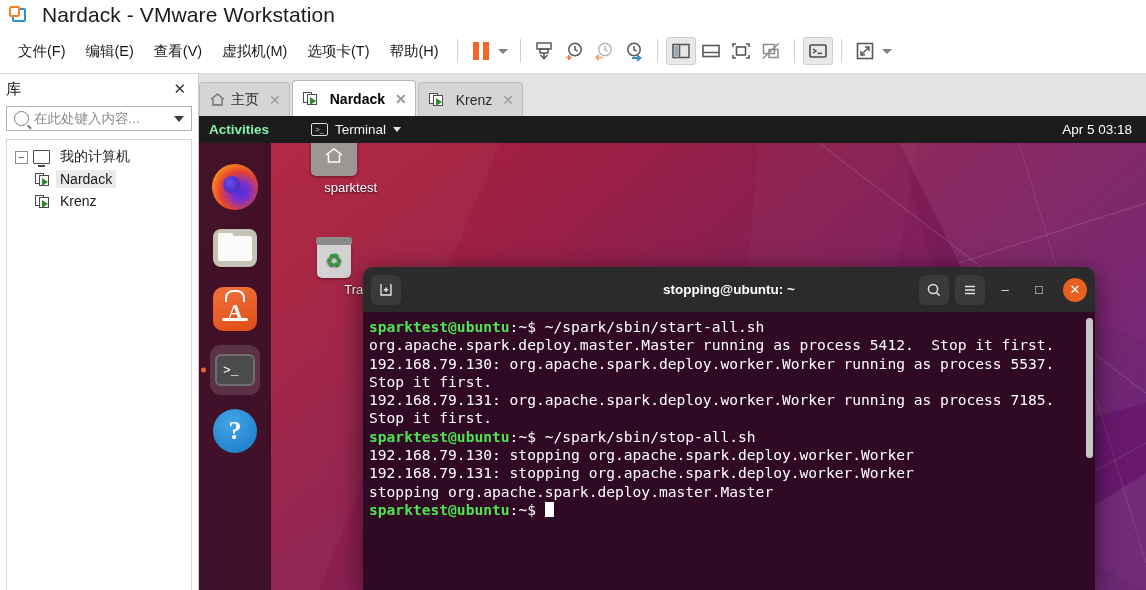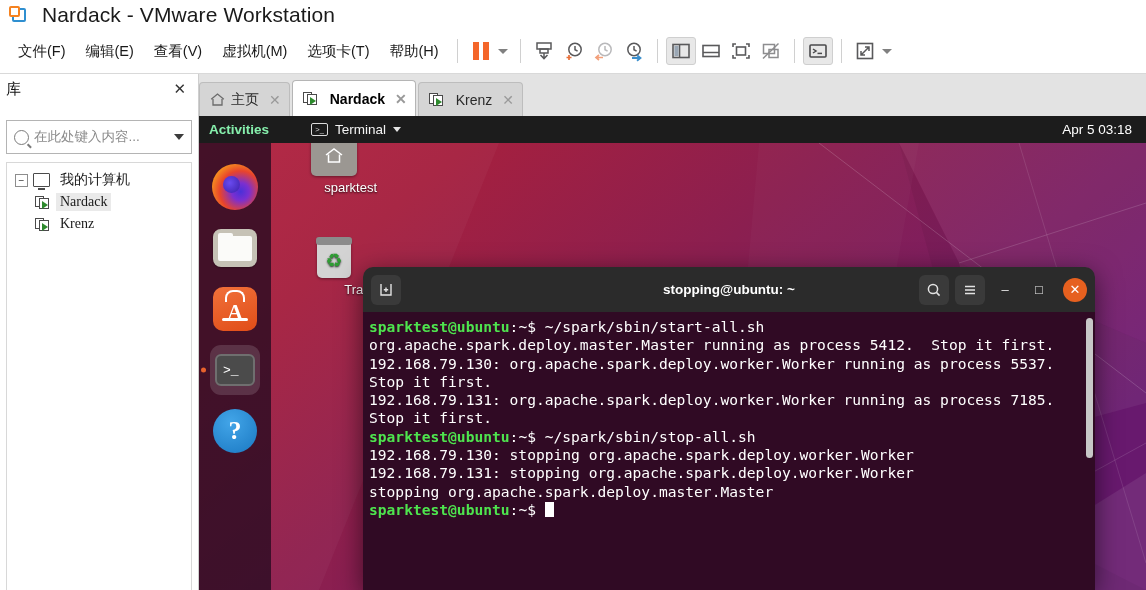--- a/index.html
+++ b/index.html
@@ -27,37 +27,37 @@
   .tb-btn.active{background:#e8e8e8;border:1px solid #cfcfcf;border-radius:3px;box-sizing:border-box;}
   .caret{width:0;height:0;border-left:5px solid transparent;border-right:5px solid transparent;border-top:5px solid #808080;margin-left:2px;margin-right:4px;}
   .pause-ic{display:flex;gap:4px;}
   .pause-ic i{display:block;width:6px;height:18px;background:#f4662a;}
 
   
   .sidebar{position:absolute;left:0;top:74px;width:199px;height:516px;background:#ffffff;border-right:1px solid #cfcfcf;box-sizing:border-box;}
   .sb-head{height:30px;display:flex;align-items:center;justify-content:space-between;padding:0 8px 0 6px;}
   .sb-title{font-size:15px;color:#111;}
   .sb-close{font-size:15px;color:#333;cursor:pointer;padding:0 4px;}
-  .sb-search{margin:16px 6px 0 6px;height:34px;border:1px solid #b4b4b4;background:#fff;display:flex;align-items:center;padding:0 4px;box-sizing:border-box;}
+  .sb-search{margin:2px 6px 0 6px;height:25px;border:1px solid #b4b4b4;background:#fff;display:flex;align-items:center;padding:0 4px;box-sizing:border-box;}
   .sb-search .mag{width:13px;height:13px;border:1.6px solid #7b7b7b;border-radius:50%;position:relative;flex:0 0 auto;margin:0 5px 0 3px;}
   .sb-search .mag::after{content:"";position:absolute;right:-4px;bottom:-3px;width:5px;height:1.6px;background:#7b7b7b;transform:rotate(45deg);}
   .sb-search .ph{flex:1;font-size:13.5px;color:#8a8a8a;overflow:hidden;white-space:nowrap;}
   .sb-search .dd{width:0;height:0;border-left:5px solid transparent;border-right:5px solid transparent;border-top:6px solid #3c3c3c;margin-right:3px;}
   .sb-tree{margin:8px 6px 0 6px;border:1px solid #d8d8d8;border-top:1px solid #d8d8d8;height:470px;box-sizing:border-box;background:#fff;padding-top:6px;}
   .tr-row{display:flex;align-items:center;height:22px;font-size:14px;color:#1a1a1a;padding-left:8px;}
   .tr-exp{width:11px;height:11px;border:1px solid #8d8d8d;display:flex;align-items:center;justify-content:center;font-size:10px;line-height:9px;color:#333;margin-right:5px;background:#fff;flex:0 0 auto;}
   .mon-ic{width:15px;height:12px;border:1.6px solid #4a4a4a;border-radius:1px;margin-right:6px;position:relative;flex:0 0 auto;}
   .mon-ic::after{content:"";position:absolute;left:4px;bottom:-4px;width:7px;height:2px;background:#4a4a4a;}
   .vm-ic{width:15px;height:13px;position:relative;margin:0 6px 0 0;flex:0 0 auto;}
   .vm-ic .b1{position:absolute;left:0;top:0;width:9px;height:11px;border:1.4px solid #4a4a4a;box-sizing:border-box;background:#fff;}
   .vm-ic .b2{position:absolute;left:4px;top:2px;width:10px;height:11px;border:1.4px solid #4a4a4a;box-sizing:border-box;background:#fff;}
   .vm-ic .pl{position:absolute;left:7px;top:5px;width:0;height:0;border-left:6px solid #2d8a2d;border-top:4px solid transparent;border-bottom:4px solid transparent;}
   .tr-row.child{padding-left:28px;}
   .tr-row.sel .lbl{background:#eaeaea;}
-  .lbl{padding:1px 4px;font-family:Liberation Serif, serif;}
+  .lbl{padding:1px 4px;}
 
   
   .tabstrip{position:absolute;left:199px;top:74px;width:947px;height:42px;background:#e3e3e3;display:flex;align-items:flex-end;padding-left:0;box-sizing:border-box;}
   .tab{height:34px;display:flex;align-items:center;padding:0 8px 0 10px;margin-right:2px;background:#d5d5d5;border:1px solid #bdbdbd;border-bottom:none;border-radius:4px 4px 0 0;font-size:14px;color:#2a2a2a;box-sizing:border-box;}
   .tab.active{background:#ffffff;color:#000;font-weight:bold;height:36px;border-color:#b5b5b5;}
   .tab .tx{margin:0 10px 0 6px;white-space:nowrap;}
   .tab .xbtn{color:#999;font-size:14px;line-height:1;cursor:pointer;}
   .home-ic{width:15px;height:13px;position:relative;flex:0 0 auto;}
   .home-ic svg{display:block;}
 

